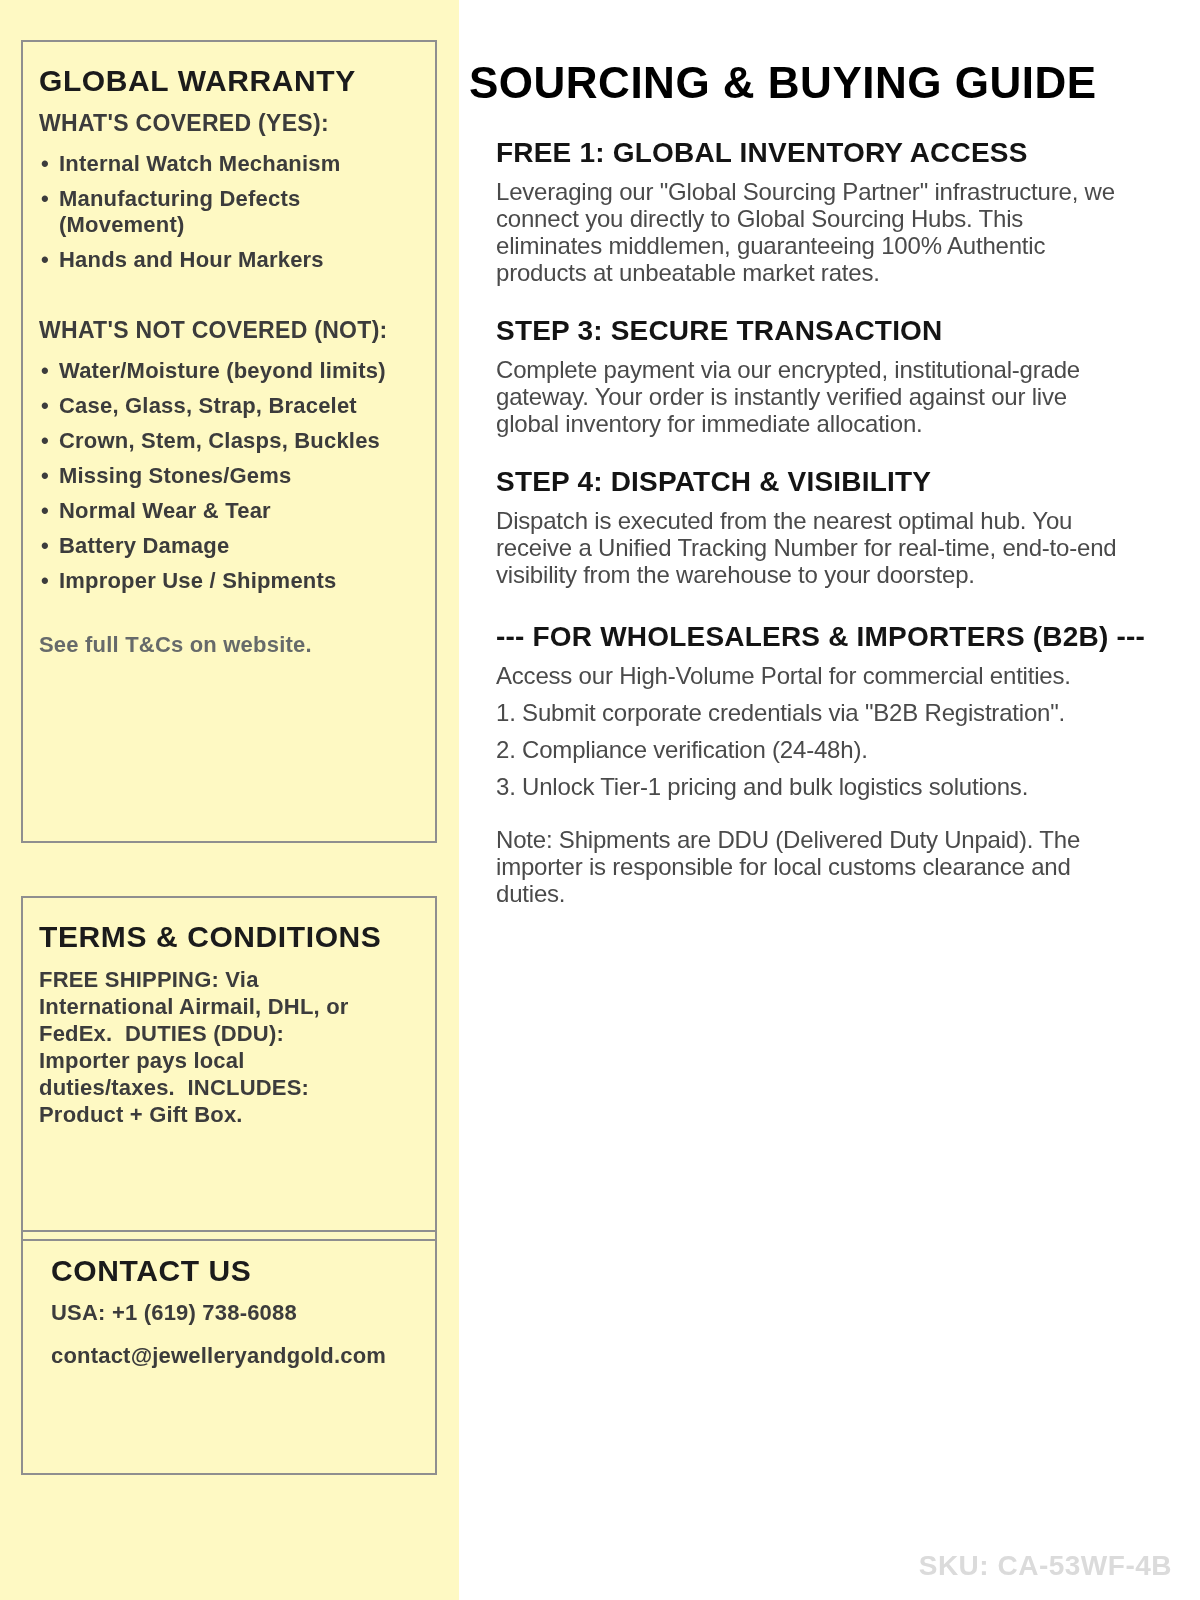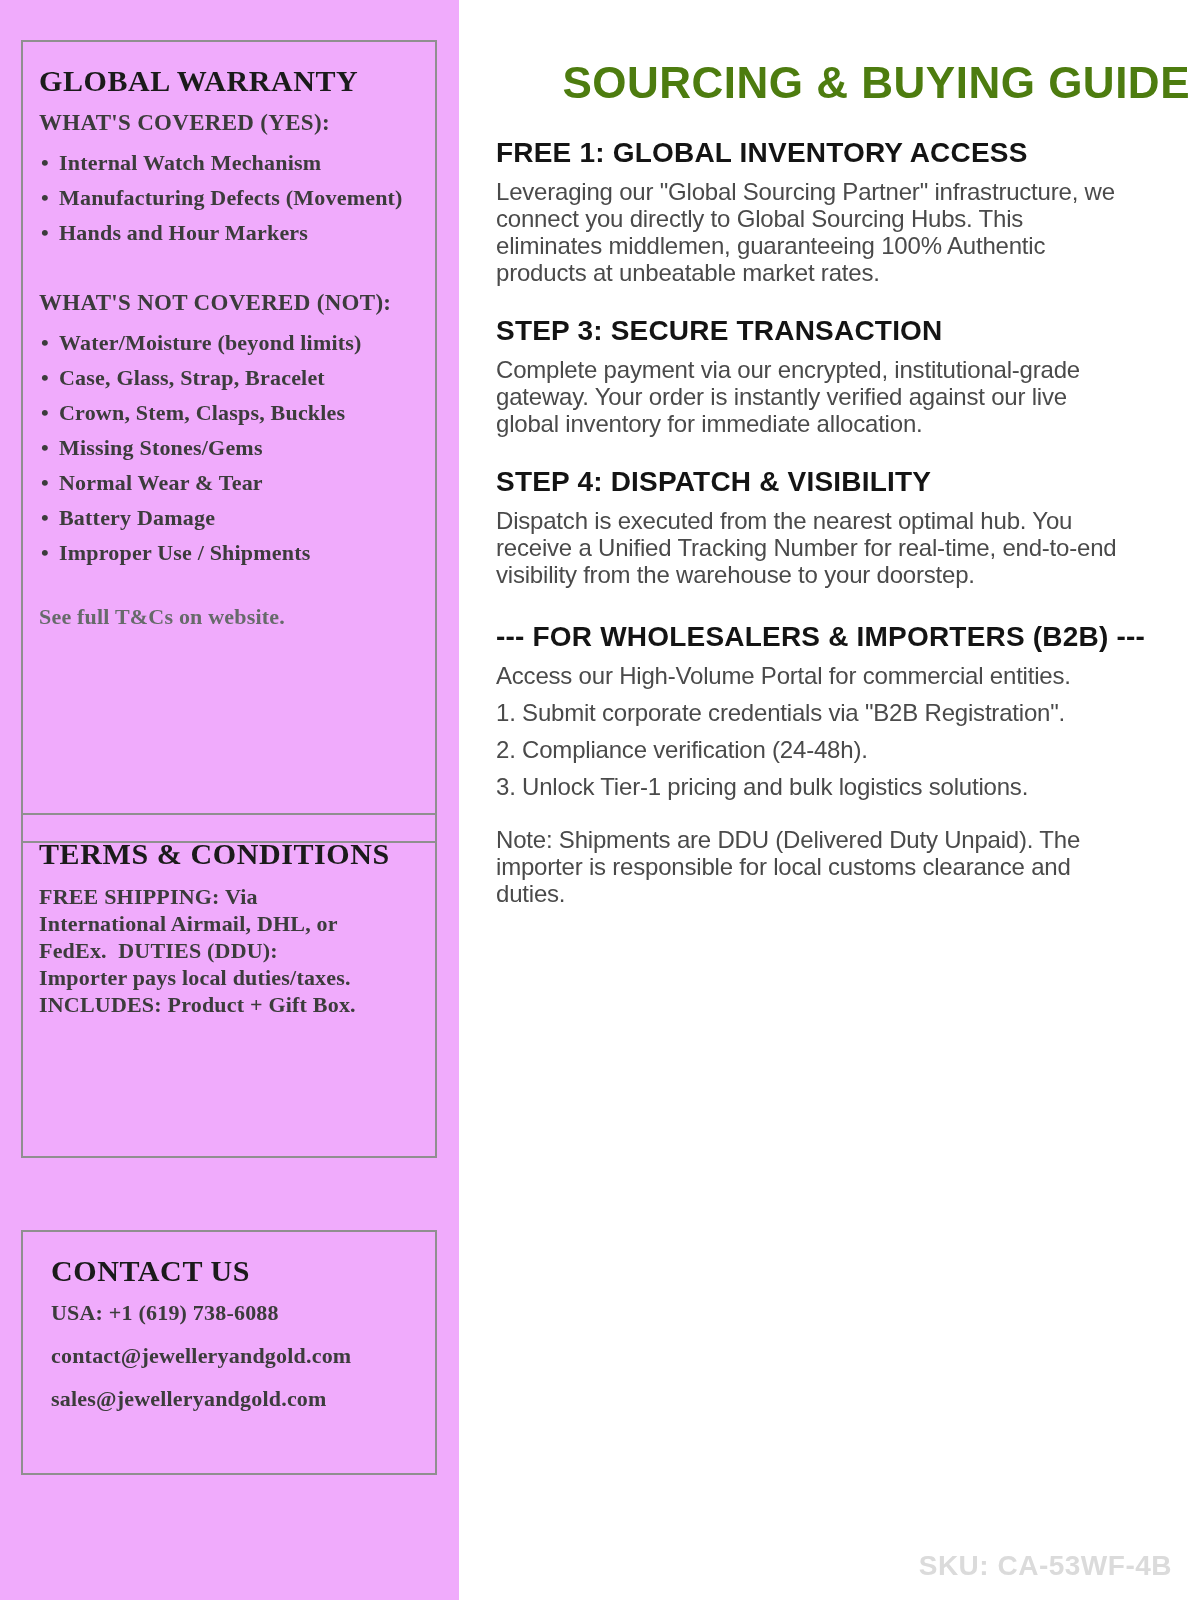--- a/index.html
+++ b/index.html
@@ -6,29 +6,29 @@
   body{
     width:1200px;height:1600px;position:relative;
     background:#ffffff;
     font-family:"Liberation Sans", sans-serif;
     color:#3c3c3c;
     overflow:hidden;
   }
   
   .sidebar{
     position:absolute;left:0;top:0;width:544px;height:1600px;
-    background:#f0abfc;border-right:1px solid #e2e2e2;box-sizing:border-box;font-family:Liberation Serif, serif;
+    background:#fef9c3;border-right:1px solid #e2e2e2;box-sizing:border-box;
   }
   .panel{
     position:absolute;left:21px;width:416px;
     border:2px solid #8f8f8f;box-sizing:border-box;
     padding:22px 16px;background:transparent;
   }
   .panel-warranty{top:40px;height:803px;}
-  .panel-terms{top:813px;height:345px;}
+  .panel-terms{top:896px;height:345px;}
   .panel-contact{top:1230px;height:245px;padding-left:28px;}
   .panel h2{
     margin:0 0 12px 0;font-size:30px;font-weight:bold;
     color:#1b1b1b;letter-spacing:0.6px;
   }
   .subhead{
     font-size:23px;font-weight:bold;color:#3c3c3c;
     margin:2px 0 14px 0;letter-spacing:0.3px;
   }
   .subhead.second{margin-top:44px;}
@@ -52,22 +52,22 @@
   }
   .contact-line{
     margin:12px 0 17px 0;font-size:22px;font-weight:bold;
     color:#3c3c3c;letter-spacing:0.2px;
   }
   
   .main{
     position:absolute;left:459px;top:0;width:741px;height:1600px;background:#ffffff;
   }
   .main-title{
-    margin:58px 10px 0 10px;text-align:right;
-    font-size:44px;font-weight:bold;color:#4d7c0f;letter-spacing:0.5px;
+    margin:58px 10px 0 10px;text-align:left;
+    font-size:44px;font-weight:bold;color:#000000;letter-spacing:0.5px;
   }
   .content{padding:0 40px 0 37px;}
   .step h3, .b2b-heading{
     margin:29px 0 9px 0;font-size:28px;font-weight:bold;
     color:#141414;letter-spacing:0.2px;
   }
   .step p, .b2b p{
     margin:0;font-size:24px;line-height:27px;color:#4a4a4a;
     max-width:625px;letter-spacing:-0.2px;
   }
@@ -109,21 +109,20 @@
 
   <section class="panel panel-terms">
     <h2>TERMS &amp; CONDITIONS</h2>
     <p class="terms-body">FREE SHIPPING: Via International Airmail, DHL, or FedEx.  DUTIES (DDU): Importer pays local duties/taxes.  INCLUDES: Product + Gift Box.</p>
   </section>
 
   <section class="panel panel-contact">
     <h2>CONTACT US</h2>
     <p class="contact-line">USA: +1 (619) 738-6088</p>
     <p class="contact-line">contact@jewelleryandgold.com</p>
-    <p class="contact-line">sales@jewelleryandgold.com</p>
   </section>
 
 </div>
 
 <div class="main">
   <h1 class="main-title">SOURCING &amp; BUYING GUIDE</h1>
 
   <div class="content">
 
     <div class="step">

